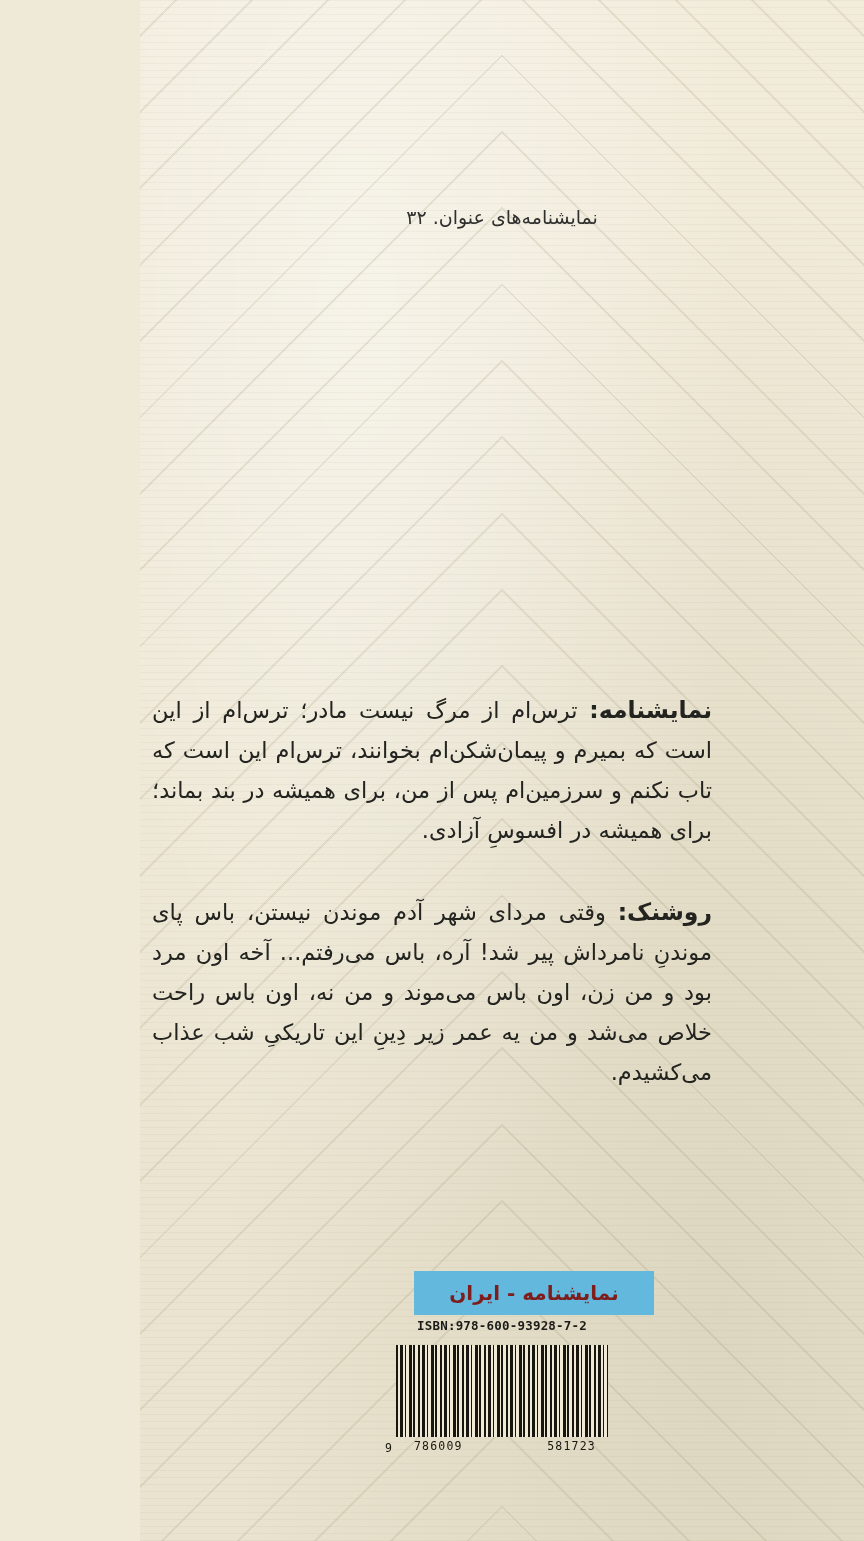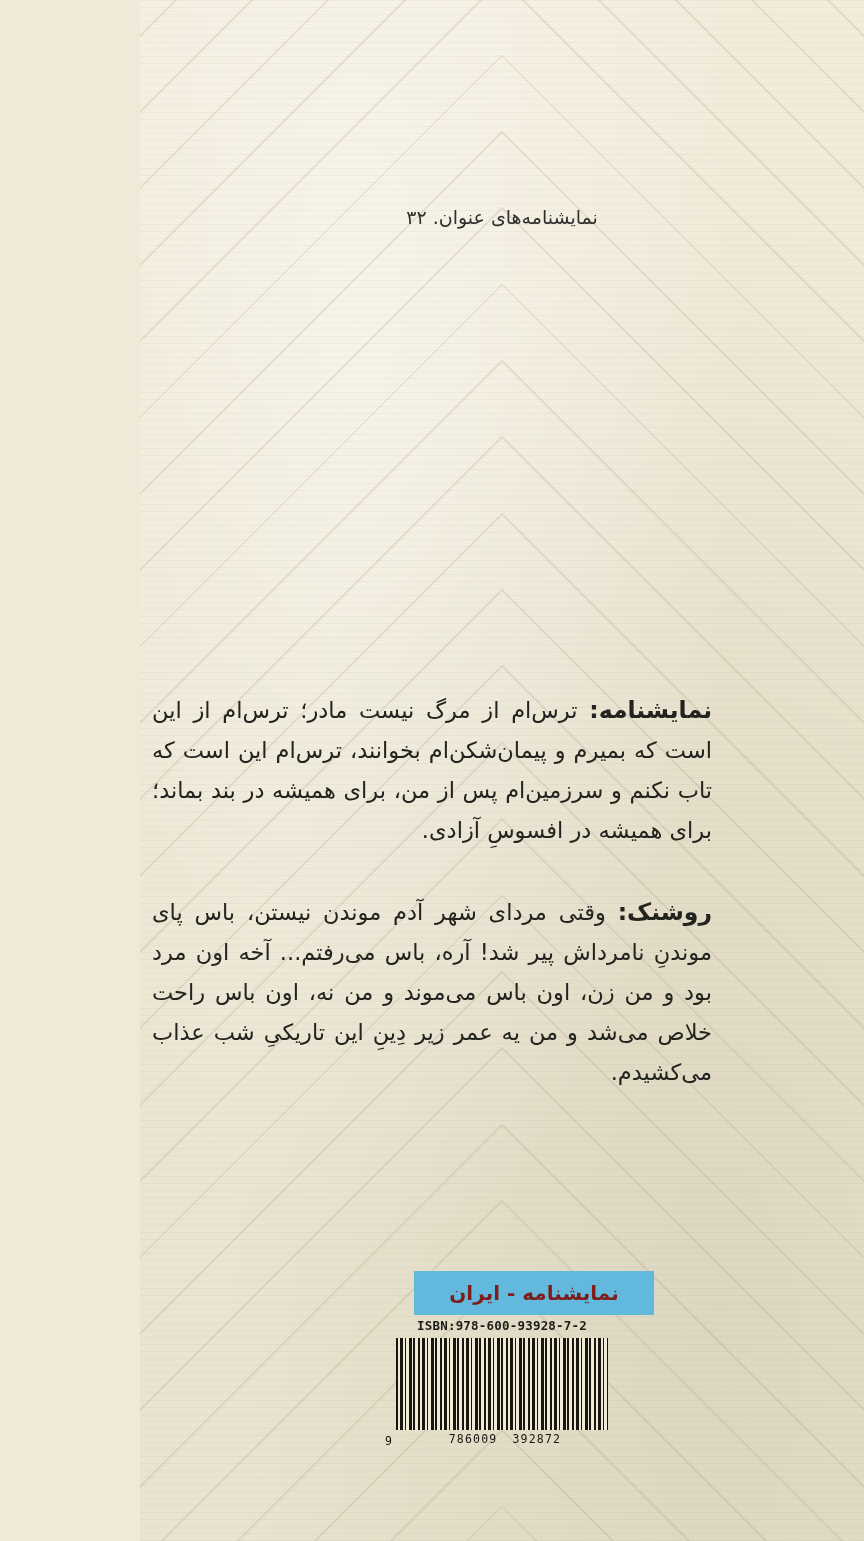--- a/index.html
+++ b/index.html
@@ -149,21 +149,21 @@
     width: 240px;
     text-align: center;
     direction: ltr;
   }
   .isbn-text {
     font-family: "DejaVu Sans Mono", monospace;
     font-size: 12.5px;
     font-weight: bold;
     color: #1b1b18;
     letter-spacing: 0.2px;
-    margin-bottom: 5px;
+    margin-bottom: 12px;
   }
   .barcode-wrap {
     position: relative;
     width: 212px;
     margin: 0 auto;
   }
   .barcode {
     height: 92px;
     width: 212px;
     background-repeat: repeat-x;
@@ -177,21 +177,21 @@
         #17170f 9px, #17170f 10px,
         #efe9d6 10px, #efe9d6 13px,
         #17170f 13px, #17170f 16px,
         #efe9d6 16px, #efe9d6 17px,
         #17170f 17px, #17170f 19px,
         #efe9d6 19px, #efe9d6 22px
       );
   }
   .barcode-digits {
     display: flex;
-    justify-content: center;
+    justify-content: space-between;
     align-items: flex-end;
     font-family: "DejaVu Sans Mono", monospace;
     font-size: 11.5px;
     color: #17170f;
     margin-top: 2px;
     padding: 0 2px;
     gap: 15px;
   }
   .bc-lead {
     position: absolute;
@@ -232,18 +232,18 @@
 
   <div class="genre-badge">نمایشنامه - ایران</div>
 
   <div class="isbn-block">
     <div class="isbn-text">ISBN:978-600-93928-7-2</div>
     <div class="barcode-wrap">
       <div class="barcode"></div>
       <span class="bc-lead">9</span>
       <div class="barcode-digits">
         <span class="bc-left">786009</span>
-        <span class="bc-right">392872</span>
+        <span class="bc-right">581723</span>
       </div>
     </div>
   </div>
 
 </div>
 
 </body></html>

